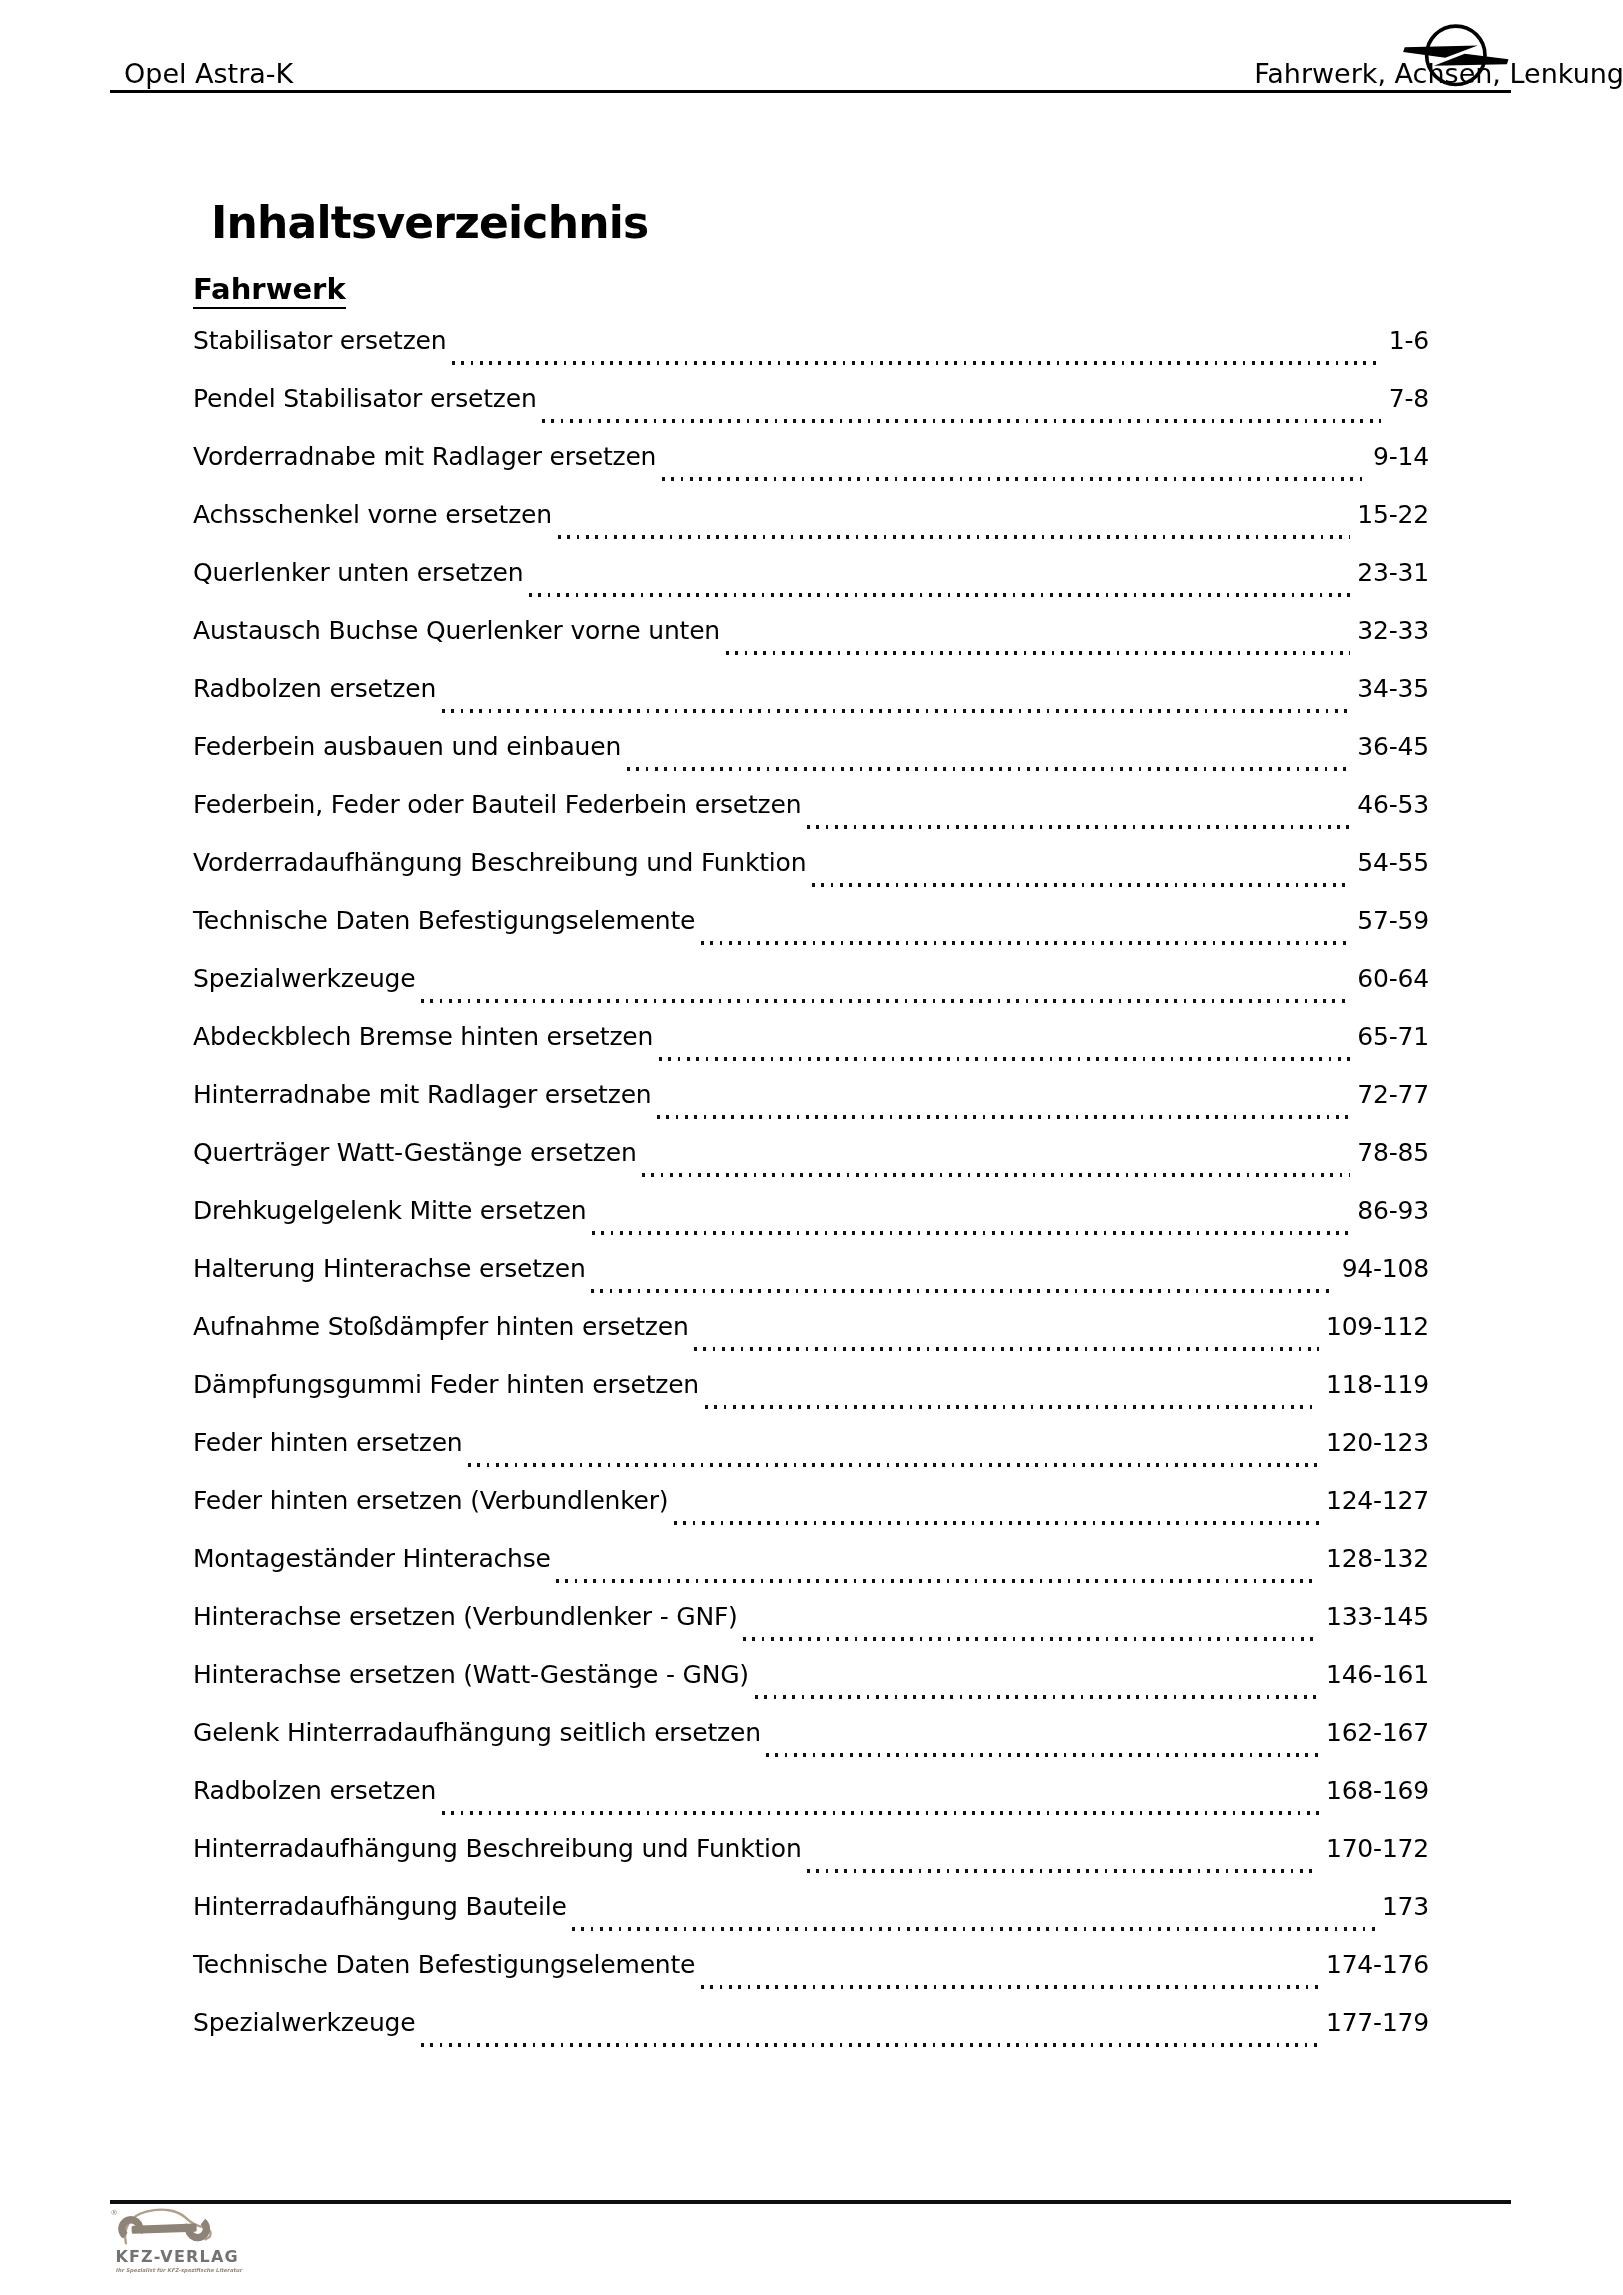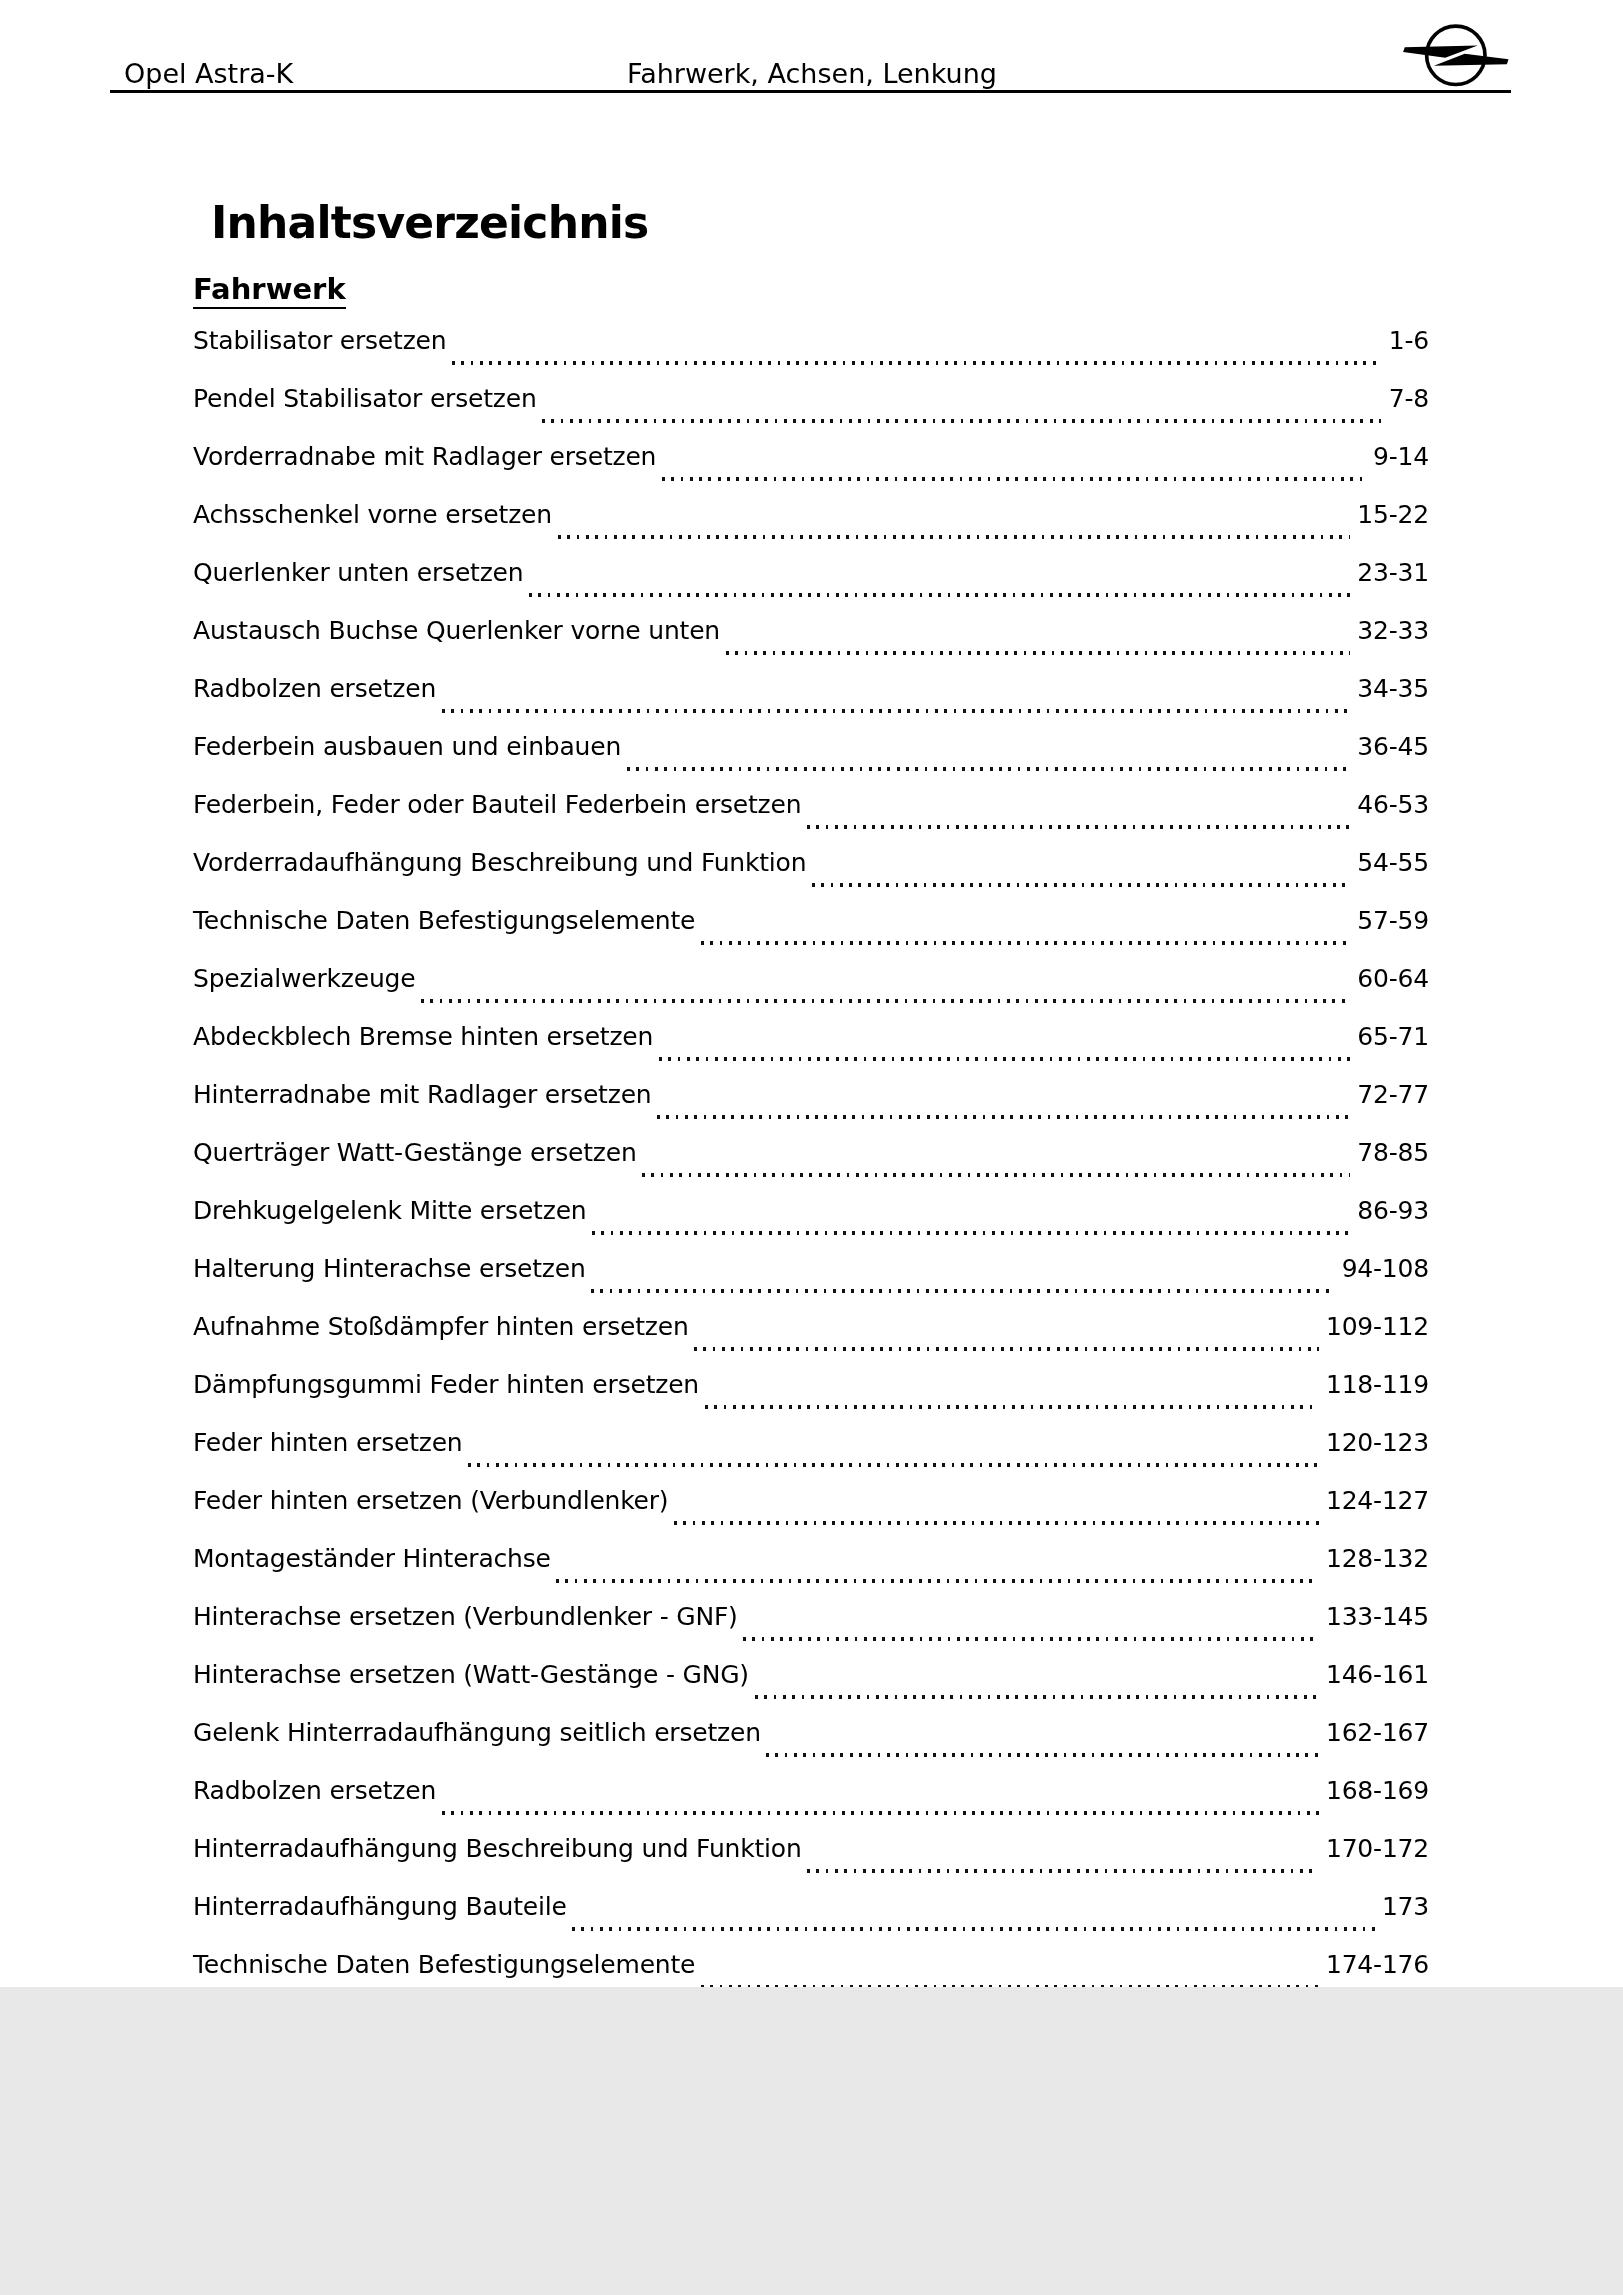--- a/index.html
+++ b/index.html
@@ -1,32 +1,32 @@
 <!DOCTYPE html>
 <html style="font-size:13px"><head>
 <meta charset="utf-8">
 <style>
   html,body{margin:0;padding:0;background:#e8e8e8;}
   .page{
     position:relative;
-    width:1624px;height:1987px;
+    width:1624px;height:2295px;
     background:#ffffff;
     font-family:"DejaVu Sans",sans-serif;
     color:#000;
     overflow:hidden;
     margin:0 auto;
   }
   
   .header-left{
     position:absolute;left:124px;top:60px;
     font-size:27px;line-height:1;white-space:nowrap;
   }
   .header-center{
     position:absolute;left:0;right:0;top:60px;
-    text-align:center;font-size:27px;line-height:1;white-space:nowrap;
+    text-align:right;font-size:27px;line-height:1;white-space:nowrap;
   }
   .header-rule{
     position:absolute;left:110px;width:1401px;top:90px;height:3.2px;background:#000;
   }
   .opel-logo{position:absolute;left:1398px;top:18px;width:114px;height:77px;}
   
   .page-title{
     position:absolute;left:207px;top:195px;margin:4px;
     font-size:44px;font-weight:bold;letter-spacing:-0.8px;line-height:1.1;white-space:nowrap;
   }

